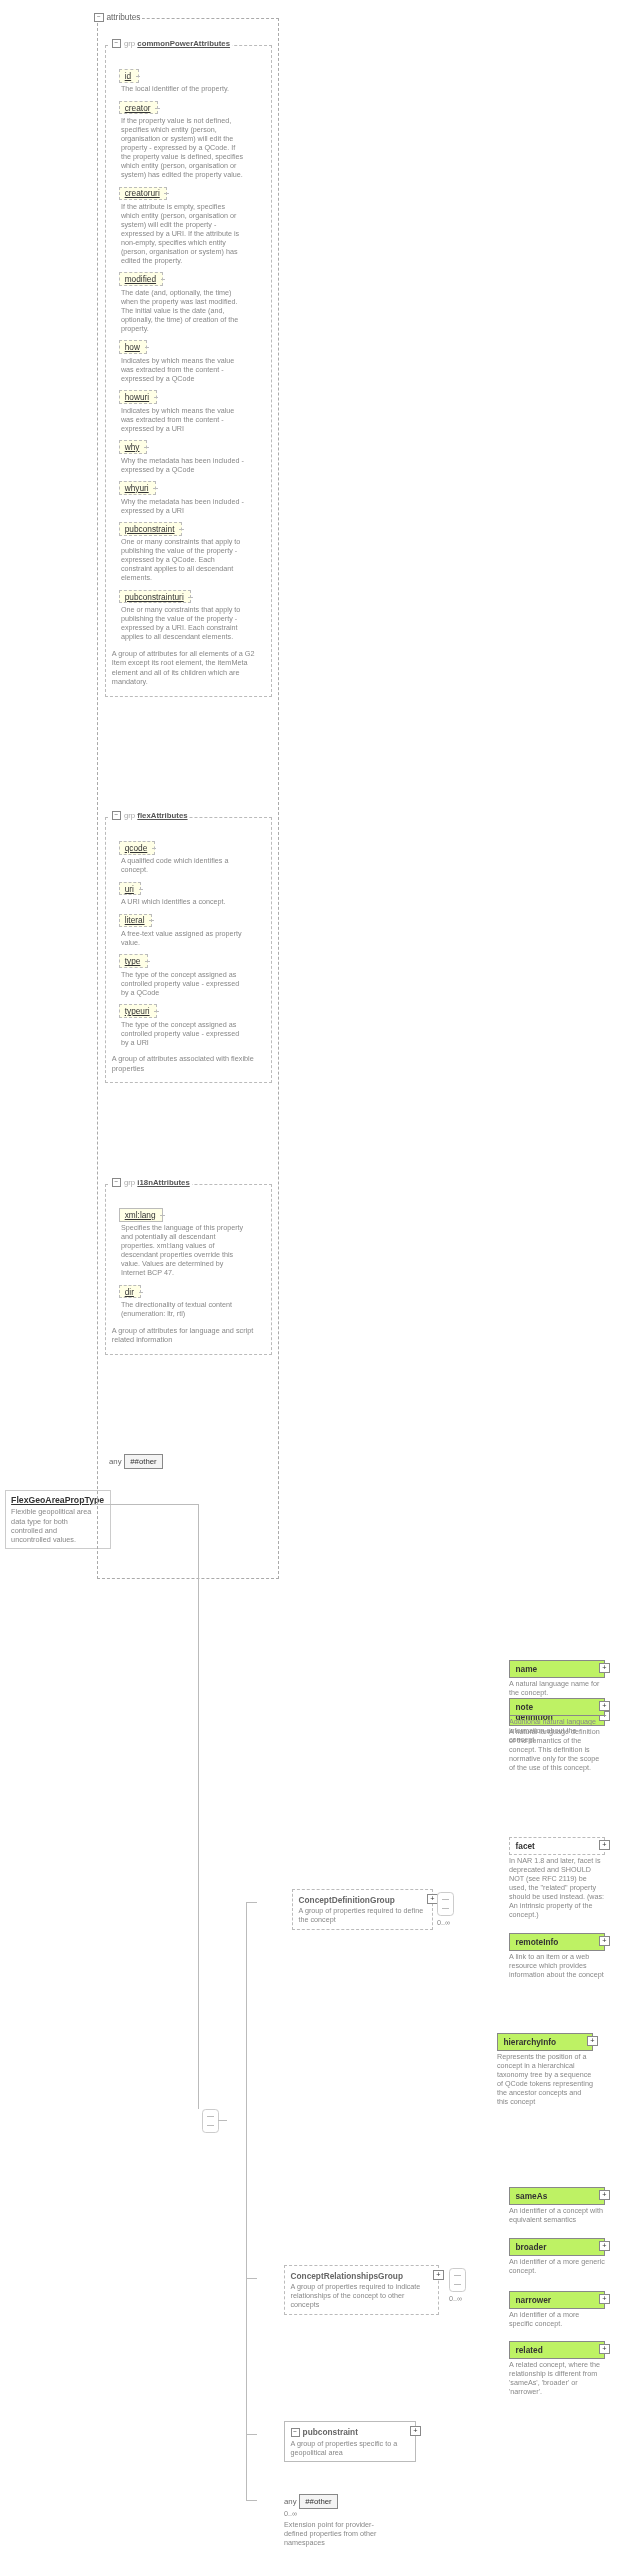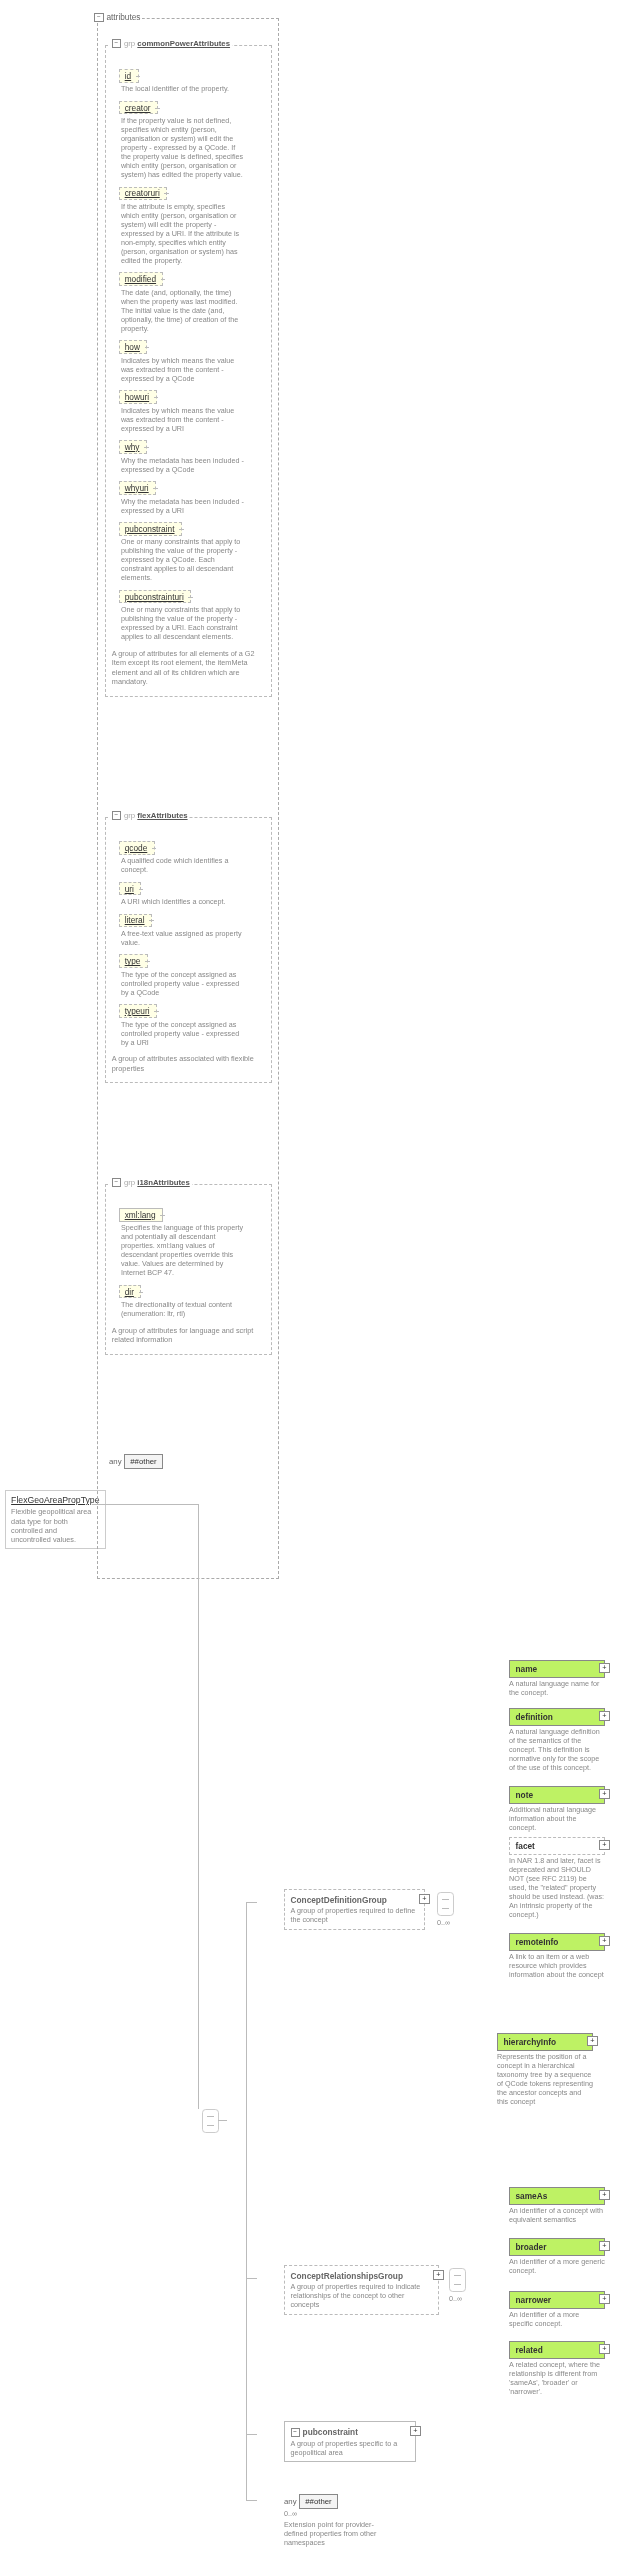--- a/index.html
+++ b/index.html
@@ -1,20 +1,20 @@
 <!DOCTYPE html>
 <html><head>
 <meta charset="utf-8">
 <style>
 html,body{margin:0;padding:0;background:#fff;font-family:Arial,Helvetica,sans-serif;font-size:8.3px;color:#333}
 .canvas{position:relative;width:630px;height:2576px}
 
 
 .ab{position:absolute;left:4.6px;top:1490px;border:0.9px solid #ccc;background:#fff;padding:3.7px 5.5px}
-.ab .t{font-weight:400;font-size:8.7px;text-decoration:underline}
+.ab .t{font-weight:700;font-size:8.7px;text-decoration:underline}
 .ab .d{font-size:7.3px;color:#888;max-width:87px;line-height:1.25;margin-top:2.8px}
 
 
 .attrpanel{position:absolute;left:97px;top:18.3px;width:180px;height:1559px;border:0.9px dashed #aaa}
 .attrhdr{position:absolute;left:-5.5px;top:-7.3px;background:#fff;padding:0 1.8px;font-size:8.3px;color:#666}
 .seg{position:absolute;left:7.3px;border:0.9px dashed #bbb;padding:5.5px 5.5px 9.2px 5.5px;width:154px}
 .seghdr{position:absolute;left:3.7px;top:-7.3px;background:#fff;padding:0 1.8px;font-size:7.8px;color:#555}
 .seghdr .g{color:#aaa}
 .seghdr .n{font-weight:700;text-decoration:underline}
 .seg .body{margin-top:17px}
@@ -113,36 +113,36 @@
     <span style="font-size:7.8px;color:#666">any </span><span class="anybox">##other</span>
   </div>
 </div>
 
 <div class="jc" style="left:202px;top:2109px"></div>
 <div class="connv" style="left:198px;top:1504px;height:605px"></div>
 <div class="conn" style="left:92px;top:1504px;width:106px"></div>
 <div class="conn" style="left:218px;top:2120px;width:9.2px"></div>
 
 <div id="right">
-      <div class="gb" style="position: absolute; left: 284px; top: 1889px; width: 128px;">
+      <div class="gb" style="position: absolute; left: 292px; top: 1889px; width: 128px;">
         <div class="t">ConceptDefinitionGroup</div>
         <span class="gbplus">+</span>
         <div class="d">A group of properties required to define the concept</div>
       </div>
       <div class="jc" style="left: 437px; top: 1892px;"></div>
       <div class="card" style="position: absolute; left: 437px; top: 1917px;">0..∞</div>
       <div class="lw" style="left: 509px; top: 1660px;">
         <div class="leaf"><span class="t">name</span><span class="p">+</span></div>
         <div class="ldesc">A natural language name for the concept.</div>
       </div>
       <div class="lw" style="left: 509px; top: 1708px;">
         <div class="leaf"><span class="t">definition</span><span class="p">+</span></div>
         <div class="ldesc">A natural language definition of the semantics of the concept. This definition is normative only for the scope of the use of this concept.</div>
       </div>
-      <div class="lw" style="left: 509px; top: 1786px;">
+      <div class="lw" style="left: 509px; top: 1698px;">
         <div class="leaf"><span class="t">note</span><span class="p">+</span></div>
         <div class="ldesc">Additional natural language information about the concept.</div>
       </div>
       <div class="lw" style="left: 509px; top: 1837px;">
         <div class="leaf dashed"><span class="t">facet</span><span class="p">+</span></div>
         <div class="ldesc">In NAR 1.8 and later, facet is deprecated and SHOULD NOT (see RFC 2119) be used, the "related" property should be used instead. (was: An intrinsic property of the concept.)</div>
       </div>
       <div class="lw" style="left: 509px; top: 1933px;">
         <div class="leaf"><span class="t">remoteInfo</span><span class="p">+</span></div>
         <div class="ldesc">A link to an item or a web resource which provides information about the concept</div>

